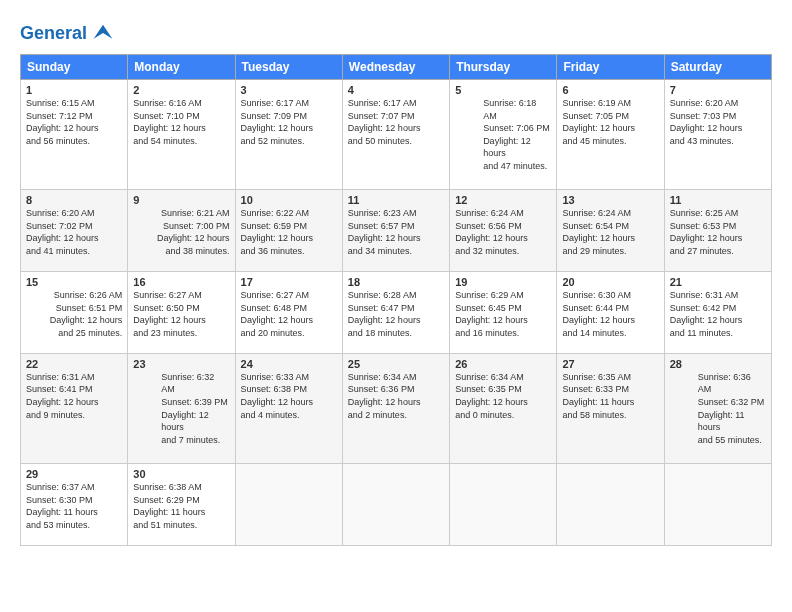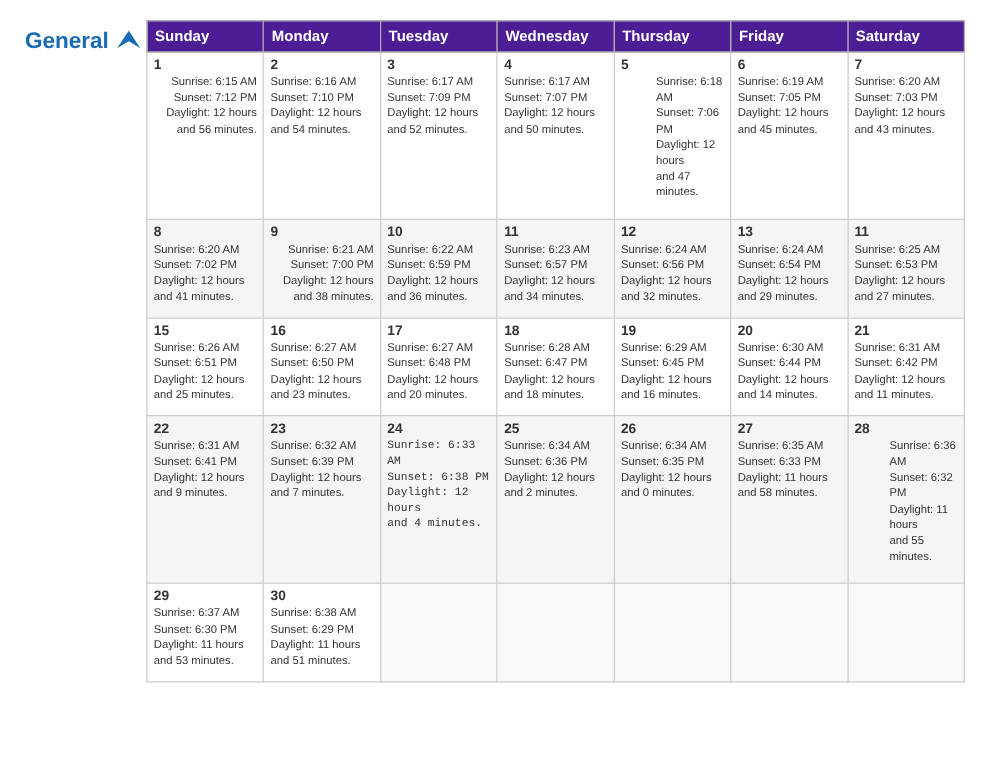--- a/index.html
+++ b/index.html
@@ -8,21 +8,21 @@
       background: #fff;
       width: 792px;
       height: 612px;
       overflow: hidden;
     }
     .page {
       width: 792px;
       height: 556px;
       padding: 16px 20px 10px 20px;
       display: flex;
-      flex-direction: row;
+      flex-direction: column;
       border-radius: 26px;
     }
     .header-row {
       display: flex;
       align-items: flex-start;
       justify-content: space-between;
       margin-bottom: 6px;
     }
     .logo {
       display: flex;
@@ -55,21 +55,21 @@
     .subtitle {
       font-size: 14px;
       color: #333;
     }
     .calendar {
       width: 100%;
       border-collapse: collapse;
       flex: 1;
     }
     .calendar thead tr th {
-      background-color: #4c1d95;
+      background-color: #3b82f6;
       color: #fff;
       font-size: 12px;
       font-weight: bold;
       padding: 5px 6px;
       text-align: left;
       border: 1px solid #aaa;
     }
     .calendar tbody tr td {
       border: 1px solid #ccc;
       vertical-align: top;
@@ -127,21 +127,21 @@
           <th>Wednesday</th>
           <th>Thursday</th>
           <th>Friday</th>
           <th>Saturday</th>
         </tr>
     </thead>
     <tbody id="calendar-body">
     <tr>
           <td>
             <span class="day-number">1</span>
-            <div class="day-info" style="white-space: pre-line; text-align: right;">Sunrise: 6:15 AM
+            <div class="day-info" style="white-space: pre-line;">Sunrise: 6:15 AM
 Sunset: 7:12 PM
 Daylight: 12 hours
 and 56 minutes.</div>
           </td>
           <td>
             <span class="day-number">2</span>
             <div class="day-info" style="white-space: pre-line;">Sunrise: 6:16 AM
 Sunset: 7:10 PM
 Daylight: 12 hours
 and 54 minutes.</div>
@@ -229,21 +229,21 @@
             <span class="day-number">11</span>
             <div class="day-info" style="white-space: pre-line;">Sunrise: 6:25 AM
 Sunset: 6:53 PM
 Daylight: 12 hours
 and 27 minutes.</div>
           </td>
         </tr>
         <tr>
           <td>
             <span class="day-number">15</span>
-            <div class="day-info" style="white-space: pre-line;">Sunrise: 6:26 AM
+            <div class="day-info" style="white-space: pre-line; text-align: right;">Sunrise: 6:26 AM
 Sunset: 6:51 PM
 Daylight: 12 hours
 and 25 minutes.</div>
           </td>
           <td>
             <span class="day-number">16</span>
             <div class="day-info" style="white-space: pre-line;">Sunrise: 6:27 AM
 Sunset: 6:50 PM
 Daylight: 12 hours
 and 23 minutes.</div>
@@ -287,28 +287,28 @@
         <tr>
           <td>
             <span class="day-number">22</span>
             <div class="day-info" style="white-space: pre-line;">Sunrise: 6:31 AM
 Sunset: 6:41 PM
 Daylight: 12 hours
 and 9 minutes.</div>
           </td>
           <td>
             <span class="day-number">23</span>
-            <div class="day-info" style="white-space: pre-line;">Sunrise: 6:32 AM
+            <div class="day-info" style="white-space: pre-line; margin-left: 28px;">Sunrise: 6:32 AM
 Sunset: 6:39 PM
 Daylight: 12 hours
 and 7 minutes.</div>
           </td>
           <td>
             <span class="day-number">24</span>
-            <div class="day-info" style="white-space: pre-line; font-family: Liberation Mono, monospace;">Sunrise: 6:33 AM
+            <div class="day-info" style="white-space: pre-line;">Sunrise: 6:33 AM
 Sunset: 6:38 PM
 Daylight: 12 hours
 and 4 minutes.</div>
           </td>
           <td>
             <span class="day-number">25</span>
             <div class="day-info" style="white-space: pre-line;">Sunrise: 6:34 AM
 Sunset: 6:36 PM
 Daylight: 12 hours
 and 2 minutes.</div>

